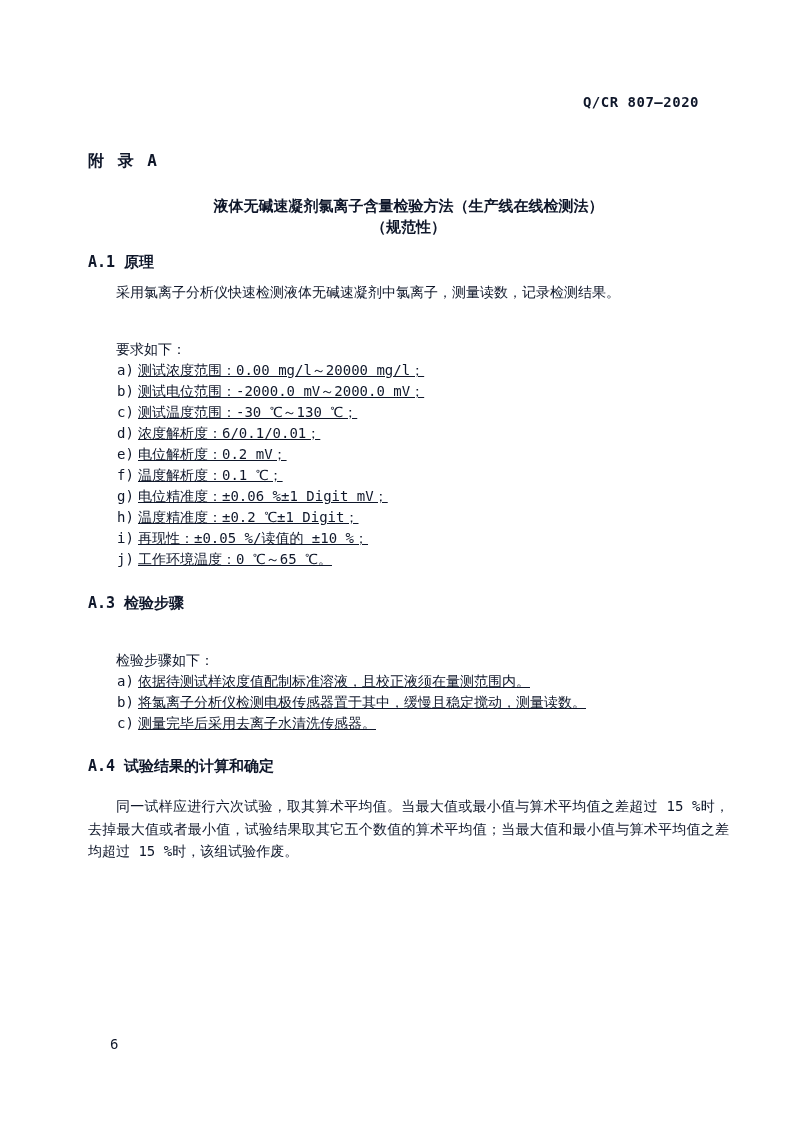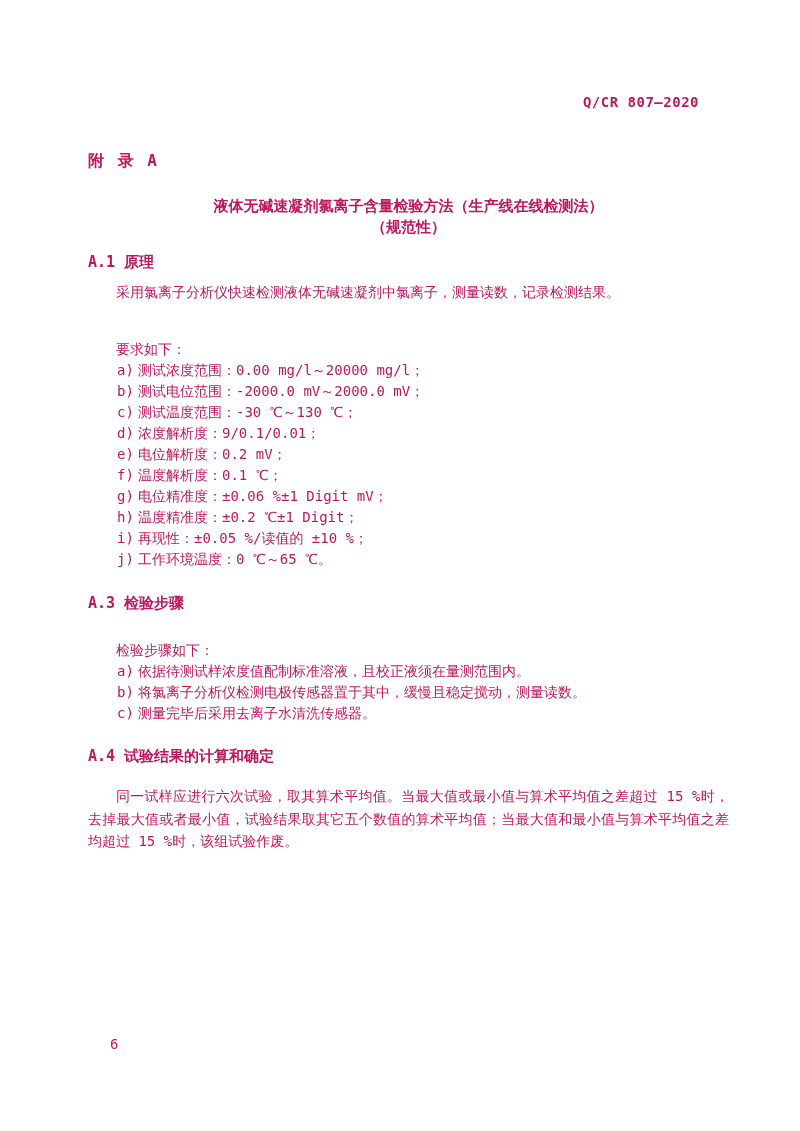--- a/index.html
+++ b/index.html
@@ -1,21 +1,21 @@
 <!DOCTYPE html>
 <html><head>
 <meta charset="utf-8">
 <style>
   html, body { margin: 0; padding: 0; background: #ffffff; }
   .page {
     position: relative;
     width: 789px;
     height: 1131px;
     background: #ffffff;
-    color: #be185d;
+    color: #0f172a;
     font-family: "DejaVu Sans Mono", "Liberation Sans", sans-serif;
     box-sizing: border-box;
     padding: 94px 60px 0 88px;
     overflow: hidden;
   }
   .doc-code {
     text-align: right;
     padding-right: 30px;
     font-size: 14px;
     line-height: 16px;
@@ -55,33 +55,33 @@
   .body-par.a4 {
     margin-top: 20px;
     line-height: 22.5px;
   }
   .list-intro {
     margin-top: 36px;
     font-size: 14px;
     line-height: 21px;
     padding-left: 2em;
   }
-  .list-intro.a3 { margin-top: 28px; }
+  .list-intro.a3 { margin-top: 38px; }
   .item-list { margin: 0; padding: 0; list-style: none; }
   .item {
     display: flex;
     font-size: 14px;
     line-height: 21px;
     padding-left: 29px;
   }
   .item-label {
     flex: 0 0 auto;
     width: 21px;
   }
-  .item-text { flex: 1 1 auto; }
+  .item-text { flex: 1 1 auto; text-decoration: underline; }
   .page-number {
     position: absolute;
     left: 110px;
     top: 1036px;
     font-size: 14px;
     line-height: 16px;
   }
 </style>
 </head>
 <body>
@@ -109,21 +109,21 @@
     <div class="item">
       <span class="item-label">b)</span>
       <span class="item-text">测试电位范围：-2000.0 mV～2000.0 mV；</span>
     </div>
     <div class="item">
       <span class="item-label">c)</span>
       <span class="item-text">测试温度范围：-30 ℃～130 ℃；</span>
     </div>
     <div class="item">
       <span class="item-label">d)</span>
-      <span class="item-text">浓度解析度：9/0.1/0.01；</span>
+      <span class="item-text">浓度解析度：6/0.1/0.01；</span>
     </div>
     <div class="item">
       <span class="item-label">e)</span>
       <span class="item-text">电位解析度：0.2 mV；</span>
     </div>
     <div class="item">
       <span class="item-label">f)</span>
       <span class="item-text">温度解析度：0.1 ℃；</span>
     </div>
     <div class="item">

